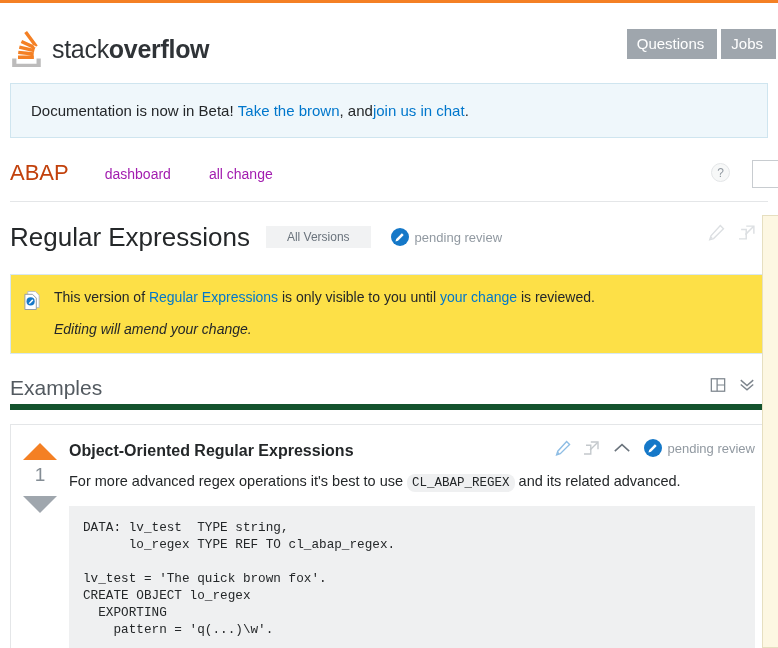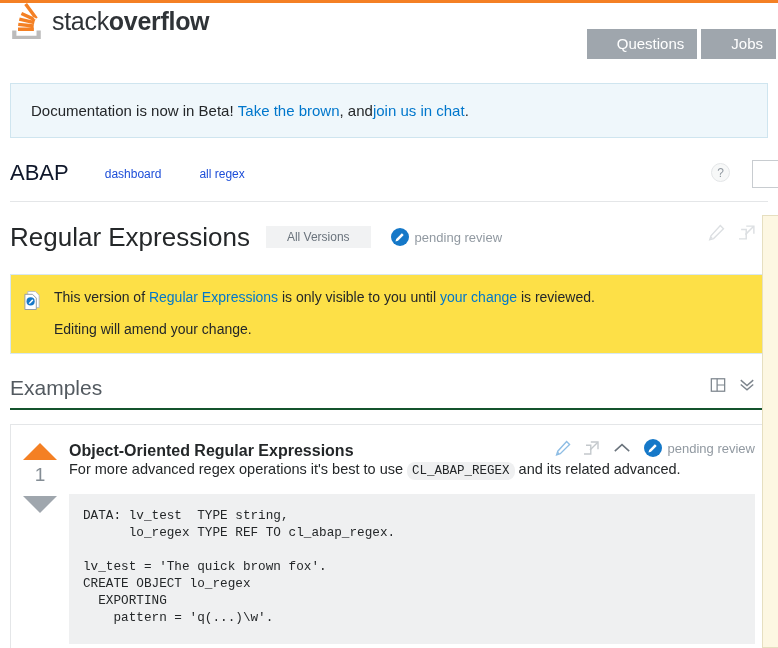--- a/index.html
+++ b/index.html
@@ -14,40 +14,40 @@
 
   
   .topbar {
     position: relative;
     height: 75px;
     background: #ffffff;
     border-top: 3px solid #f48024;
   }
   .logo {
     position: absolute;
-    left: 10px; top: 0;
+    left: 10px; top: 28px;
     display: flex; align-items: center; gap: 8px;
   }
   .logo-mark { width: 34px; height: 36px; display: block; }
   .logo-text {
     font-size: 25px;
     letter-spacing: -0.3px;
     color: #2f3337;
     white-space: nowrap;
   }
   .logo-text .light { font-weight: 400; }
   .logo-text .bold { font-weight: 700; }
 
   .nav {
     position: absolute;
     right: 2px; top: 26px;
     display: flex; align-items: stretch; gap: 4px;
   }
   .nav-item {
-    padding: 6px 13px 7px 30px;
+    padding: 6px 13px 7px 10px;
     font-size: 15px;
     color: #ffffff;
     background: #9fa6ad;
     line-height: 17px;
     white-space: nowrap;
     cursor: pointer;
   }
   .nav-item.active { background: #f3935a; }
   .nav-beta {
     font-size: 10px;
@@ -73,27 +73,27 @@
   .tagrow {
     position: relative;
     margin: 22px 10px 0 10px;
     height: 42px;
     border-bottom: 1px solid #e4e6e8;
     display: flex;
     align-items: flex-start;
   }
   .tagrow-title {
     font-size: 22px;
-    color: #0f172a;
+    color: #c2410c;
     margin-right: 36px;
     line-height: 26px;
   }
   .tagrow-link {
-    font-size: 12px;
-    color: #1d4ed8;
+    font-size: 14px;
+    color: #a21caf;
     margin-right: 38px;
     line-height: 28px;
     cursor: pointer;
   }
   .help-circle {
     position: absolute;
     right: 38px; top: 3px;
     width: 19px; height: 19px;
     border-radius: 50%;
     border: 1px solid #e4e6e8;
@@ -159,28 +159,28 @@
     margin: 18px 10px 0 10px;
     background: #fde047;
     border: 1px solid #d8e8f1;
     padding: 14px 12px 16px 12px;
     display: flex;
     gap: 12px;
   }
   .notice-icon { flex: none; margin-top: 1px; }
   .notice-body { font-size: 14px; color: #242729; line-height: 16px; }
   .notice-body a { color: #0077cc; text-decoration: none; }
-  .notice-line2 { margin-top: 16px; }
+  .notice-line2 { margin-top: 16px; font-style: italic; }
 
   
   .examples-head {
     position: relative;
     margin: 22px 10px 0 10px;
     height: 34px;
-    border-bottom: 2px solid #14532d;
+    border-bottom: 6px solid #14532d;
   }
   .examples-title {
     font-size: 21px;
     color: #535a60;
     line-height: 24px;
   }
   .examples-actions {
     position: absolute;
     right: 12px; top: 1px;
     display: flex; align-items: center; gap: 12px;
@@ -228,21 +228,21 @@
   .exbody {
     flex: 1;
     padding: 16px 12px 0 0;
     min-width: 0;
   }
   .ex-title {
     font-size: 16px;
     font-weight: 700;
     color: #242729;
     line-height: 19px;
-    margin-bottom: 0;
+    margin-bottom: 12px;
     padding-right: 200px;
   }
   .ex-text {
     font-size: 14.5px;
     color: #242729;
     line-height: 18px;
     margin-bottom: 14px;
   }
   .inline-code {
     font-family: "Liberation Mono", monospace;
@@ -302,21 +302,21 @@
   </div>
 </div>
 
 <div class="banner">
   <span>Documentation is now in Beta!</span>&nbsp;<a href="#">Take the brown</a><span>, and </span><a href="#">join us in chat</a><span>.</span>
 </div>
 
 <div class="tagrow">
   <div class="tagrow-title">ABAP</div>
   <div class="tagrow-link">dashboard</div>
-  <div class="tagrow-link">all regex</div>
+  <div class="tagrow-link">all change</div>
   <div class="help-circle">
       <span>?</span>
     </div>
   <input class="search-stub" placeholder="" style="">
 </div>
 
 <div class="titlerow">
   <div class="doc-title">Regular Expressions</div>
   <div class="allversions">All Versions</div>
   <div class="pending">

